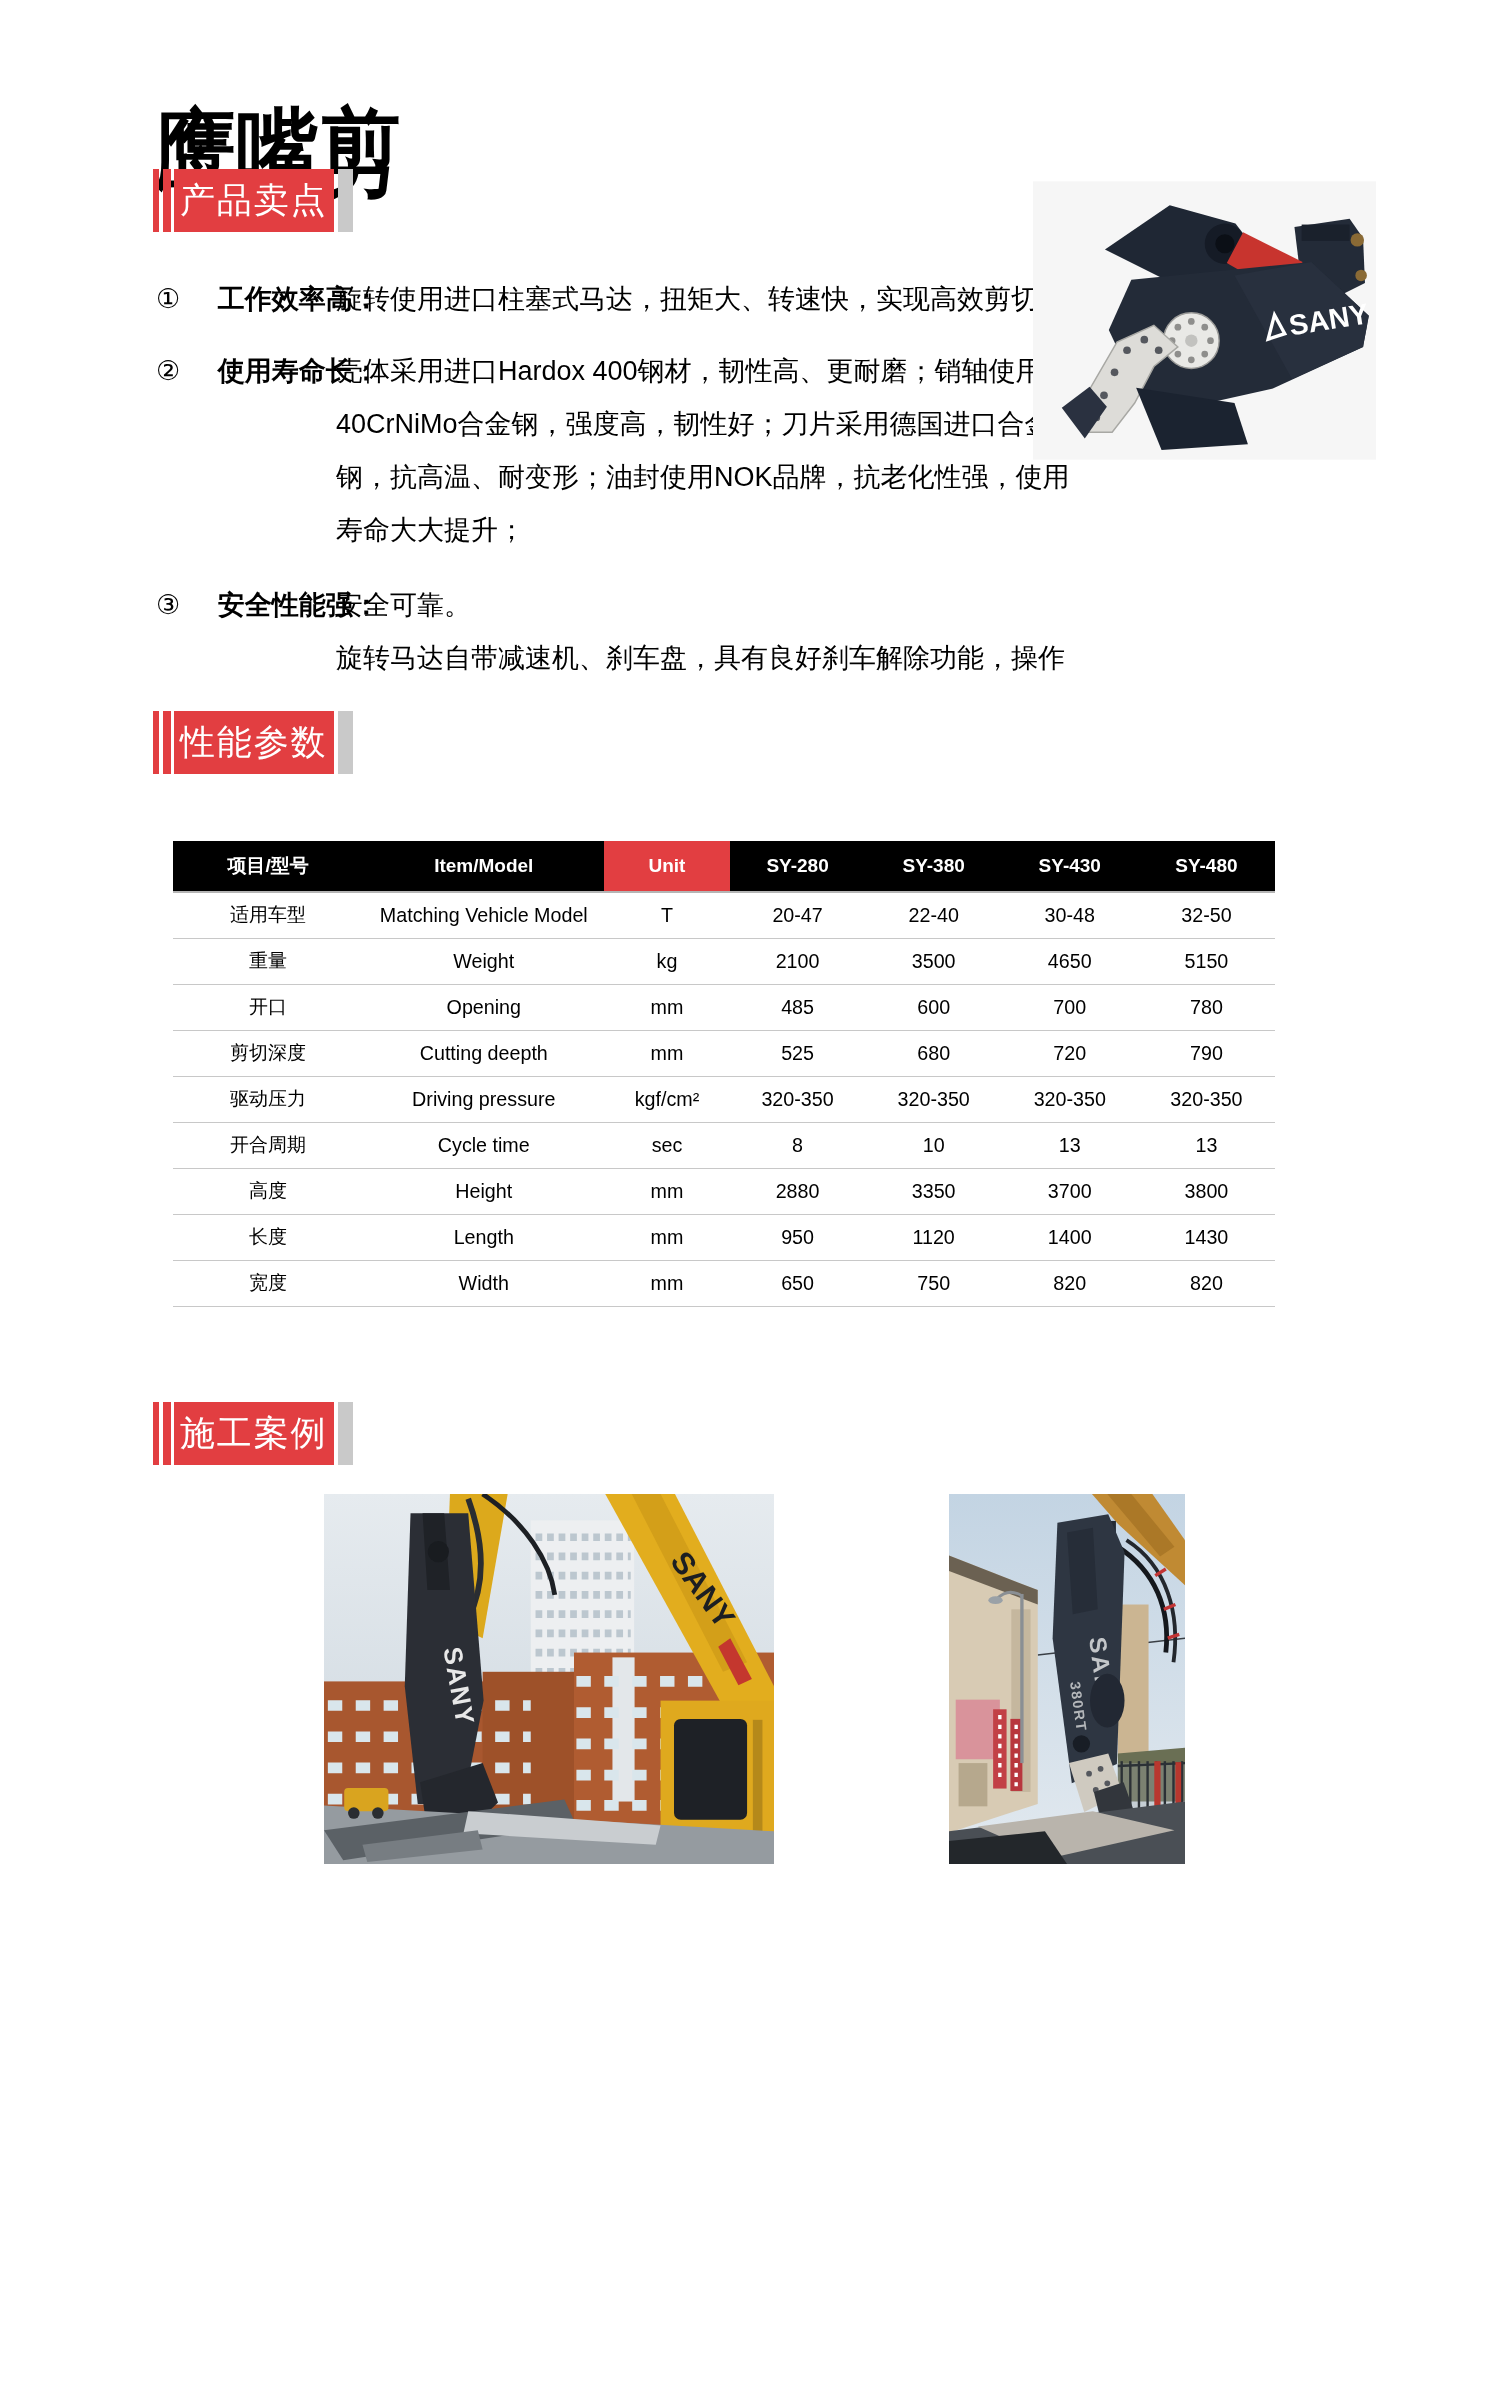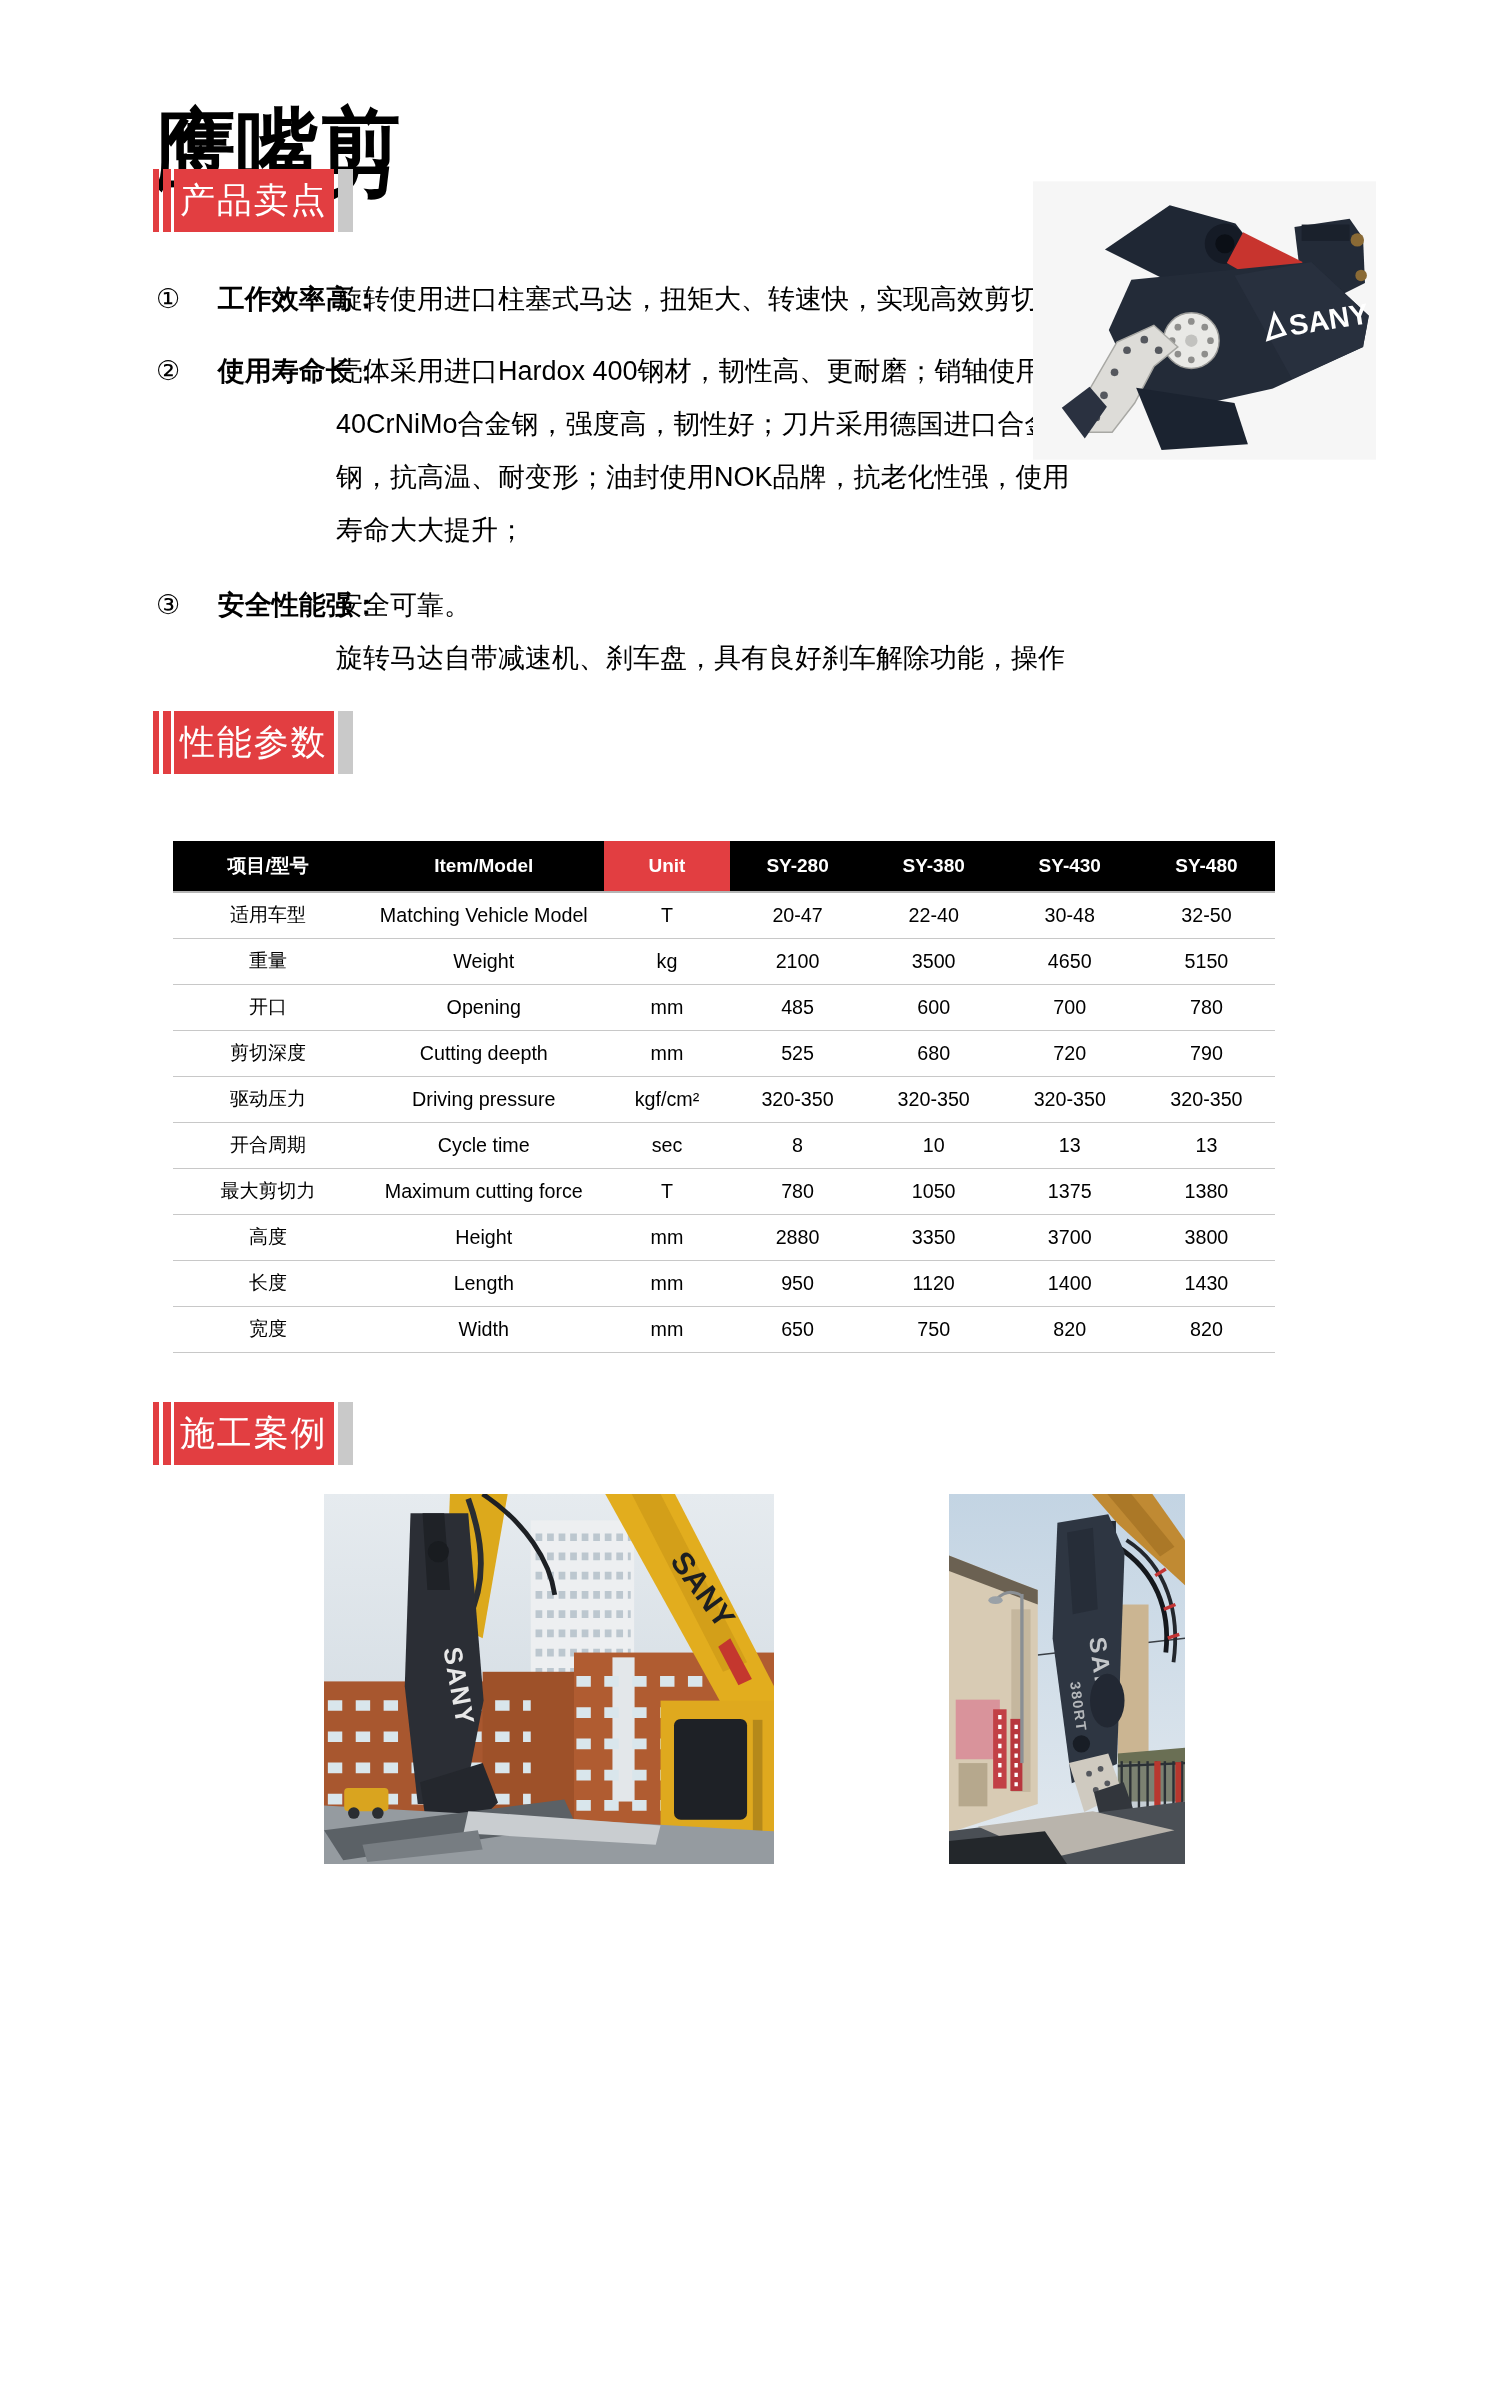--- a/index.html
+++ b/index.html
@@ -230,29 +230,20 @@
     <tr>
       <td class="cn">开合周期</td>
       <td>Cycle time</td>
       <td>sec</td>
       <td>8</td>
       <td>10</td>
       <td>13</td>
       <td>13</td>
     </tr>
     <tr>
-      <td class="cn">最大剪切力</td>
-      <td>Maximum cutting force</td>
-      <td>T</td>
-      <td>780</td>
-      <td>1050</td>
-      <td>1375</td>
-      <td>1380</td>
-    </tr>
-    <tr>
       <td class="cn">高度</td>
       <td>Height</td>
       <td>mm</td>
       <td>2880</td>
       <td>3350</td>
       <td>3700</td>
       <td>3800</td>
     </tr>
     <tr>
       <td class="cn">长度</td>

